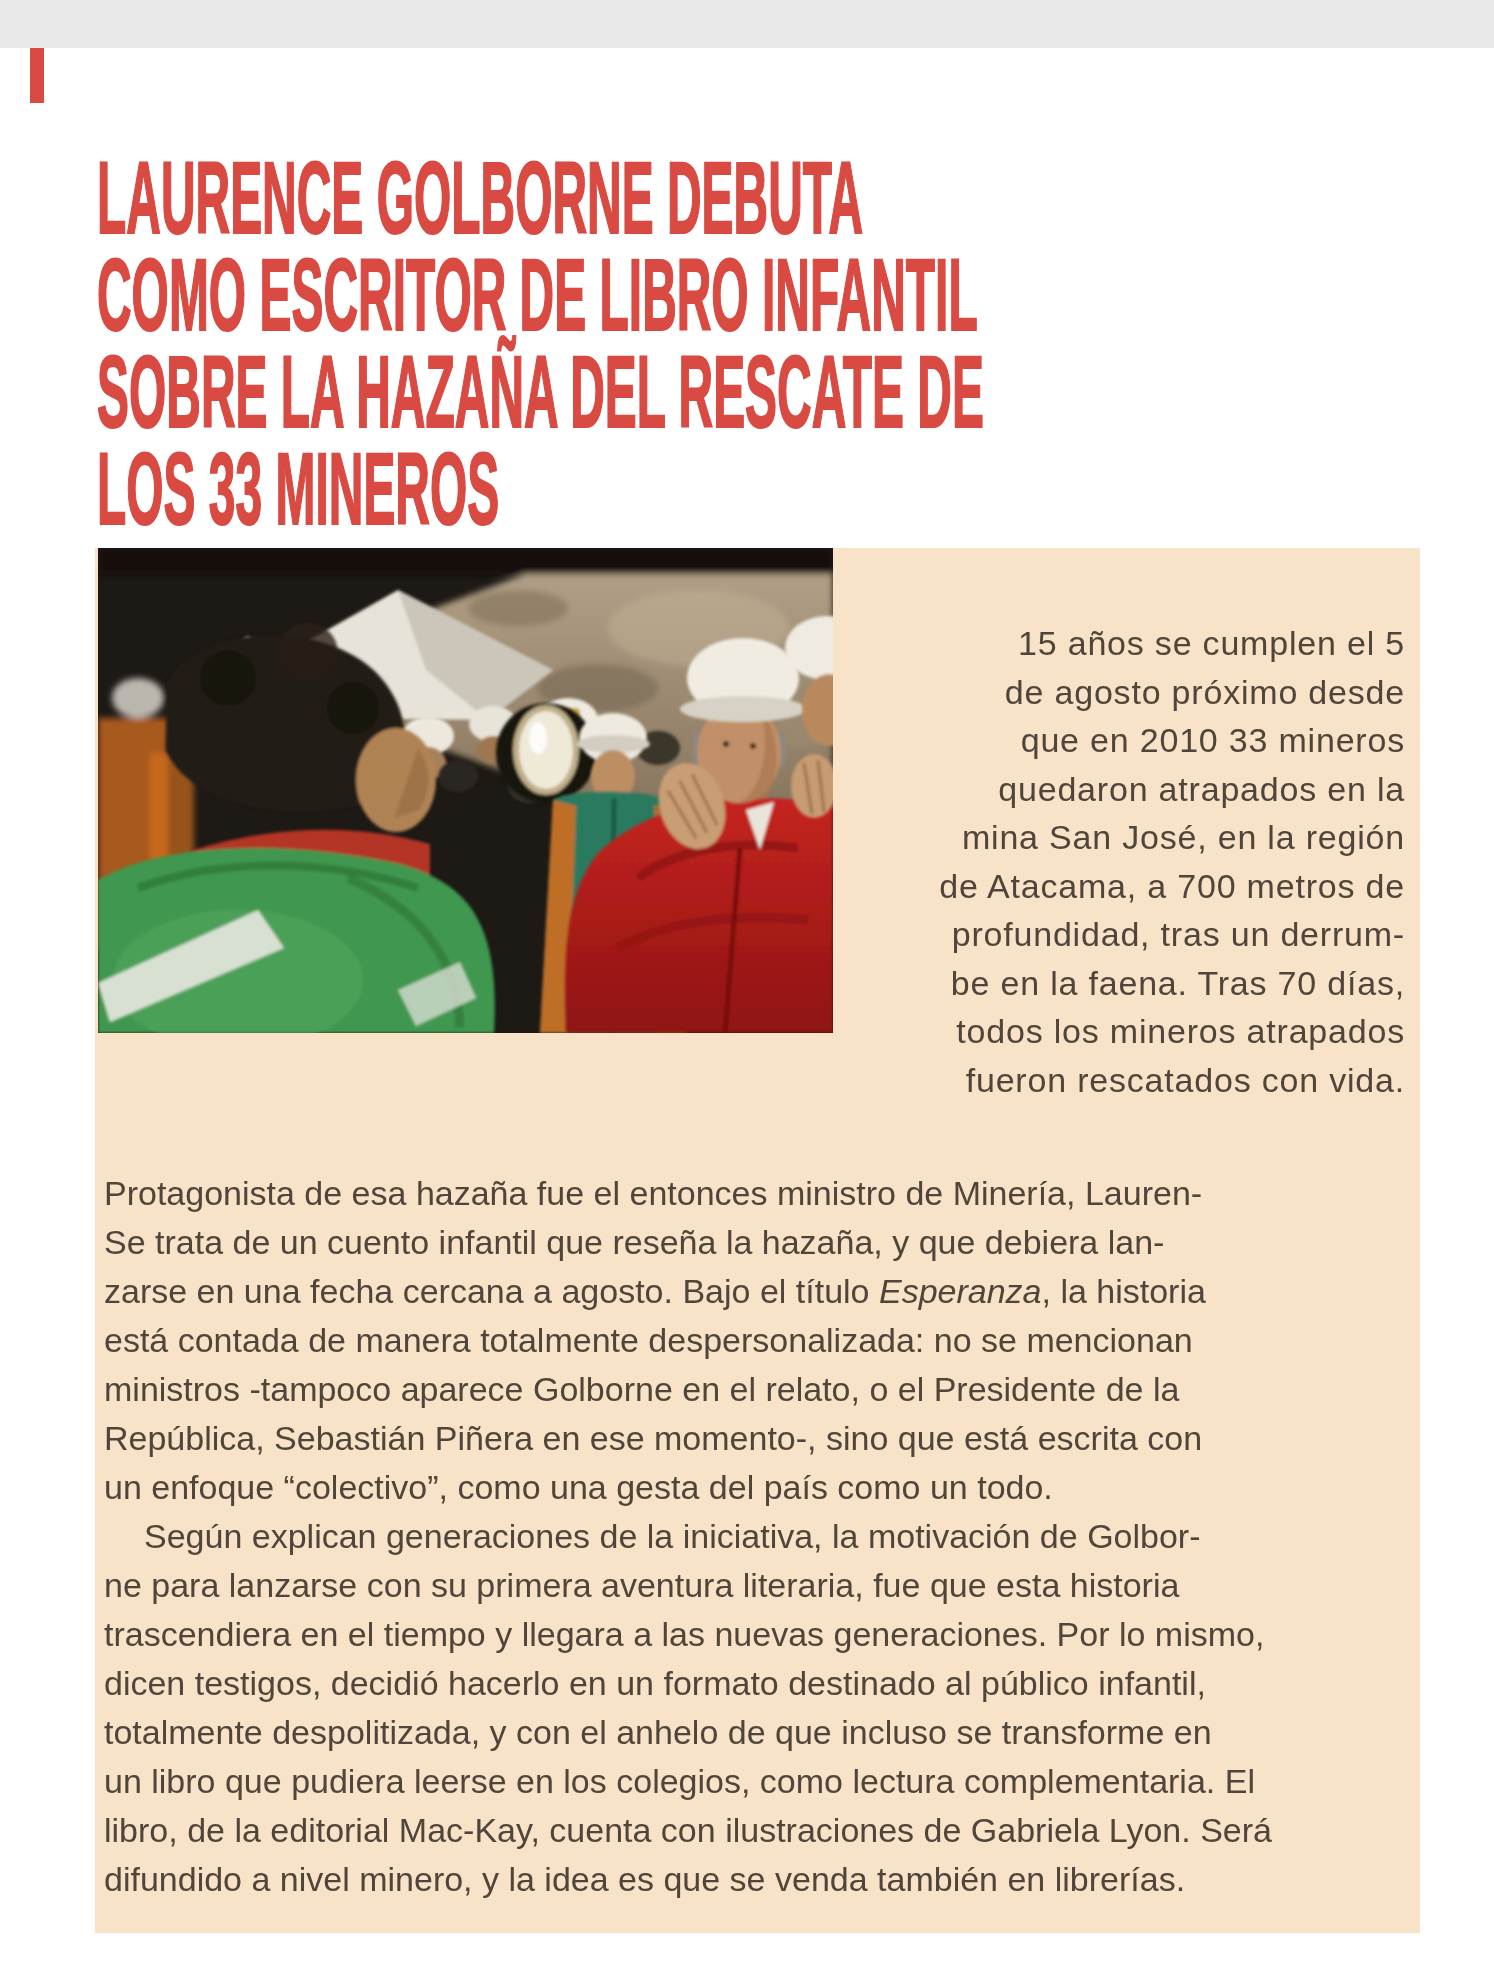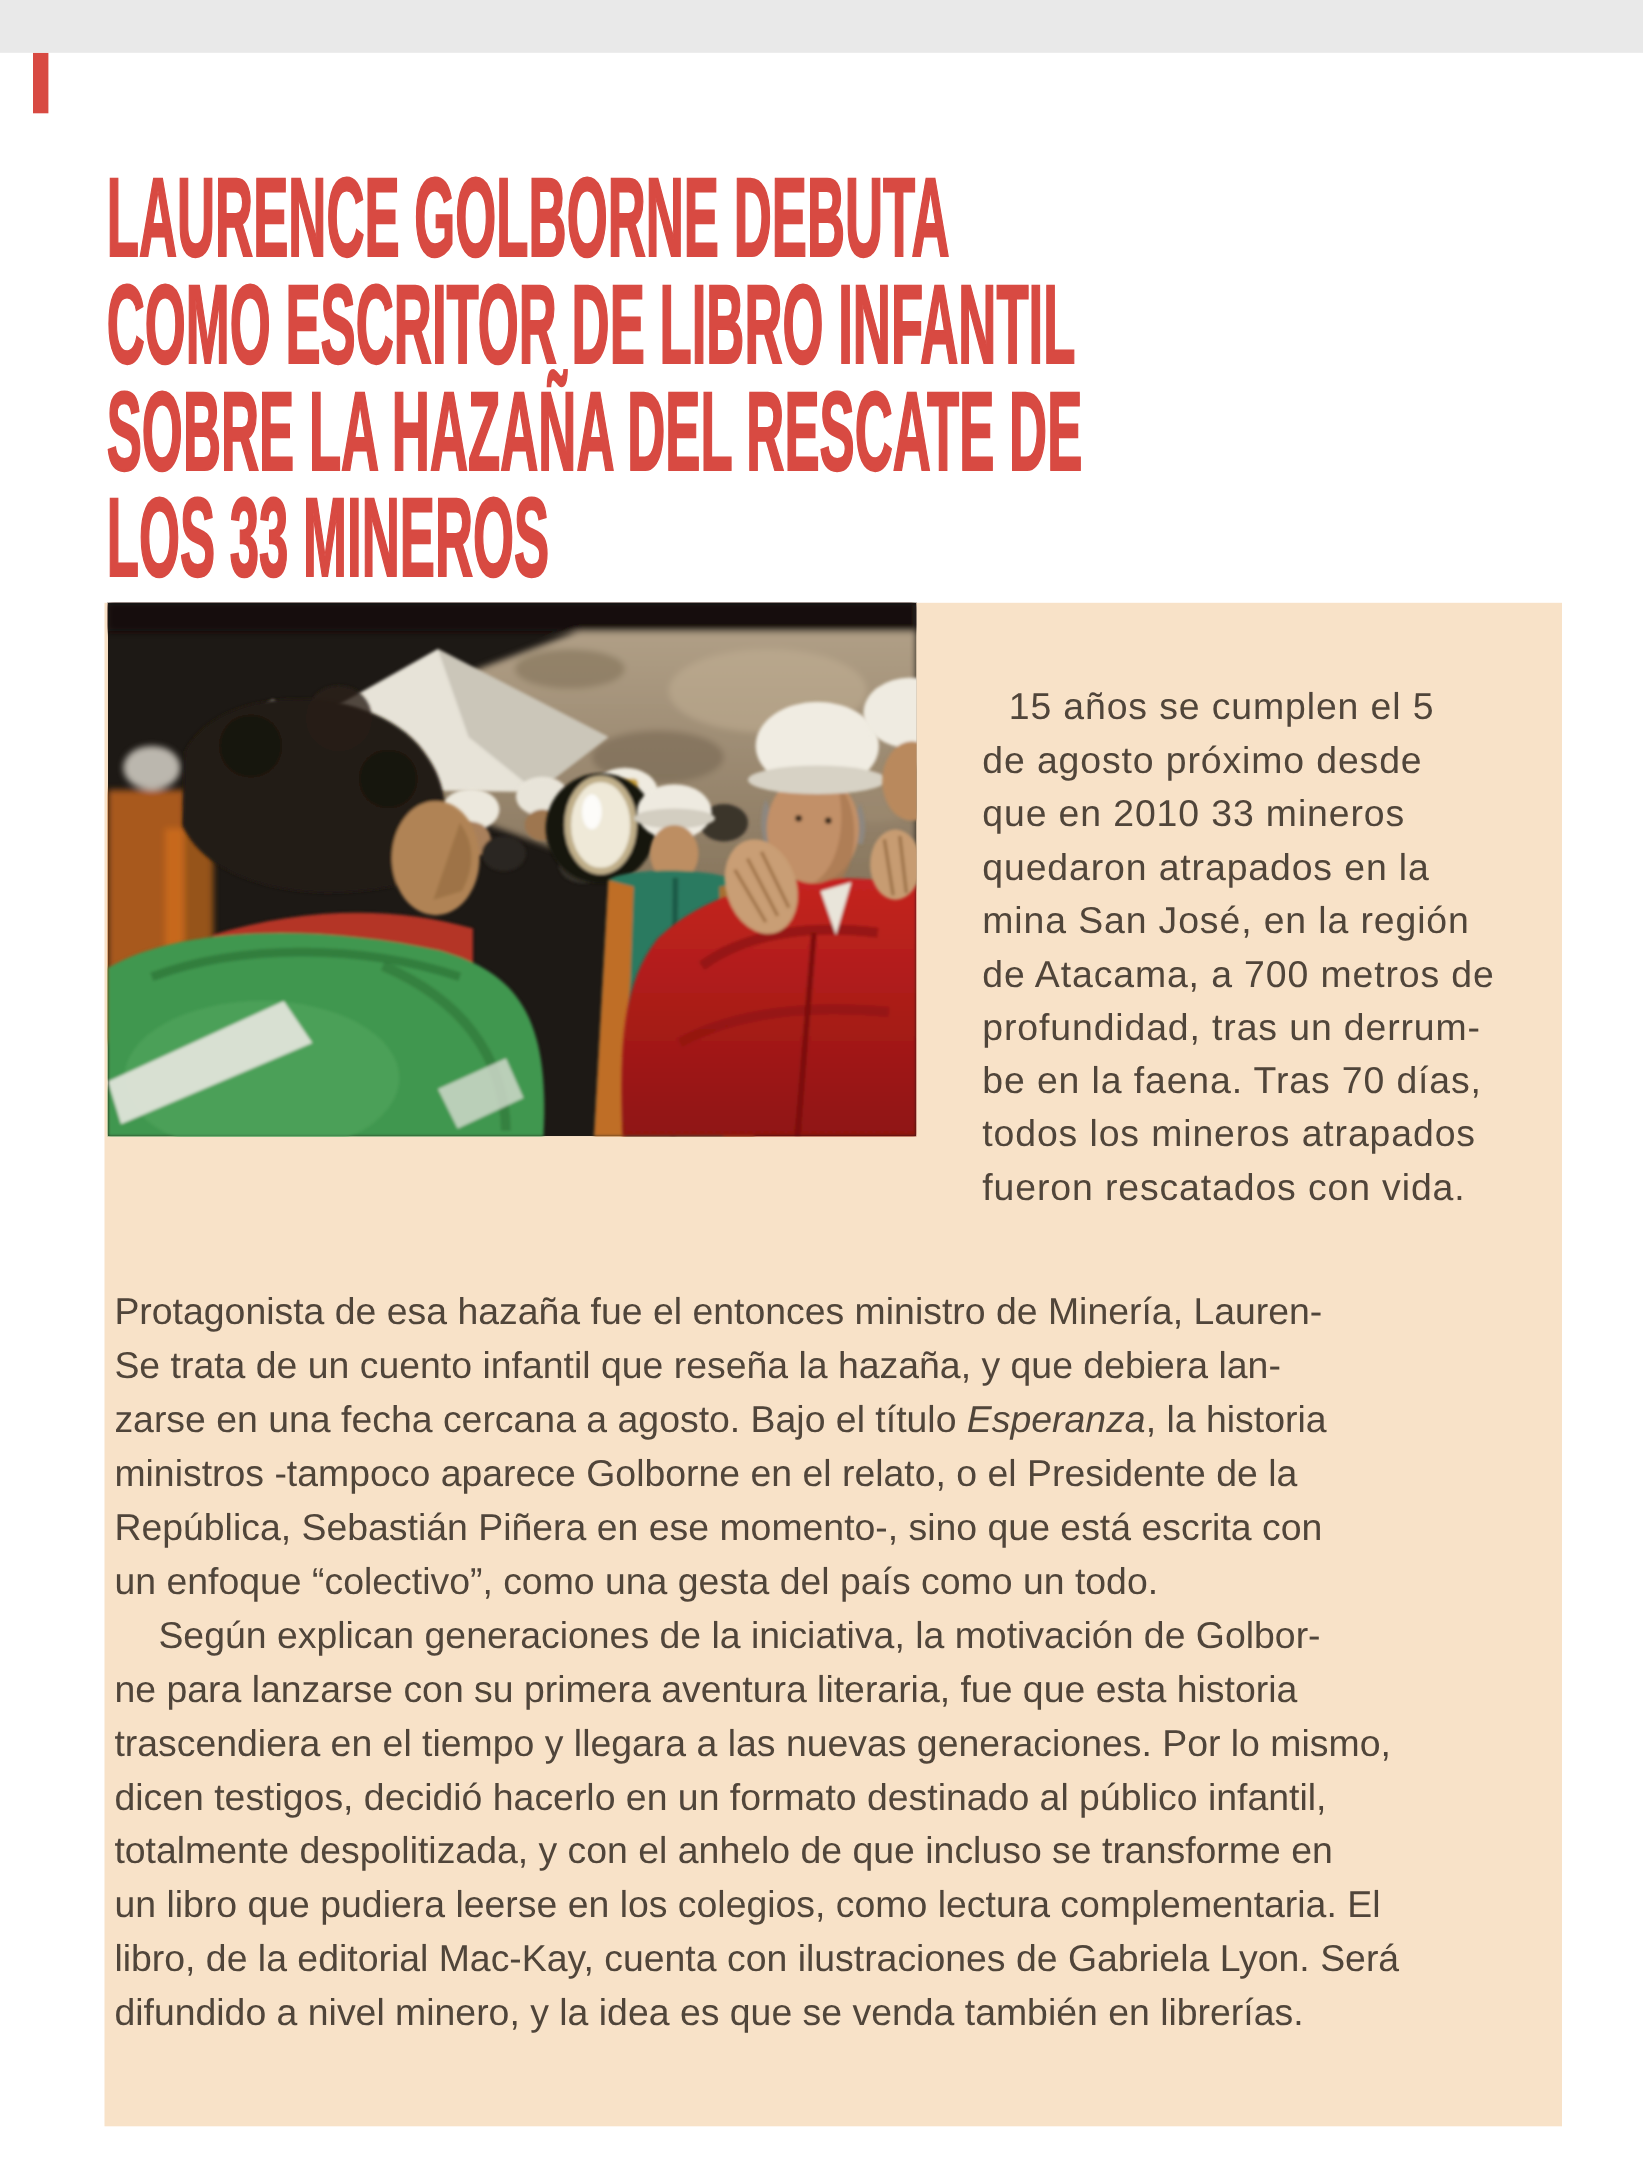--- a/index.html
+++ b/index.html
@@ -28,20 +28,21 @@
     background:var(--panel-peach,#f8e2c8);
   }
   .photo {
     position:absolute; left:98px; top:500px; width:735px; height:485px;
     margin:0; overflow:hidden;
   }
   .intro {
     position:absolute; left:893px; top:571px; width:512px;
     font-size:34px; line-height:48.5px; letter-spacing:0.8px;
     color:var(--body-text,#50453a);
+    text-align:right;
   }
   .body-text {
     position:absolute; left:104px; top:1121px; width:1316px;
     font-size:34px; line-height:49px;
     color:var(--body-text,#50453a);
   }
   .line { white-space:nowrap; }
   .intro .line.indent { text-indent:24px; }
   .body-text .line.indent { text-indent:40px; }
   em { font-style:italic; }
@@ -195,20 +196,21 @@
       <div class="line">profundidad, tras un derrum-</div>
       <div class="line">be en la faena. Tras 70 días,</div>
       <div class="line">todos los mineros atrapados</div>
       <div class="line">fueron rescatados con vida.</div>
     </div>
 
   <div class="body-text">
       <div class="line">Protagonista de esa hazaña fue el entonces ministro de Minería, Lauren-</div>
       <div class="line">Se trata de un cuento infantil que reseña la hazaña, y que debiera lan-</div>
       <div class="line">zarse en una fecha cercana a agosto. Bajo el título <em>Esperanza</em>, la historia</div>
+      <div class="line">está contada de manera totalmente despersonalizada: no se mencionan</div>
       <div class="line">ministros -tampoco aparece Golborne en el relato, o el Presidente de la</div>
       <div class="line">República, Sebastián Piñera en ese momento-, sino que está escrita con</div>
       <div class="line">un enfoque “colectivo”, como una gesta del país como un todo.</div>
       <div class="line indent">Según explican generaciones de la iniciativa, la motivación de Golbor-</div>
       <div class="line">ne para lanzarse con su primera aventura literaria, fue que esta historia</div>
       <div class="line">trascendiera en el tiempo y llegara a las nuevas generaciones. Por lo mismo,</div>
       <div class="line">dicen testigos, decidió hacerlo en un formato destinado al público infantil,</div>
       <div class="line">totalmente despolitizada, y con el anhelo de que incluso se transforme en</div>
       <div class="line">un libro que pudiera leerse en los colegios, como lectura complementaria. El</div>
       <div class="line">libro, de la editorial Mac-Kay, cuenta con ilustraciones de Gabriela Lyon. Será</div>

